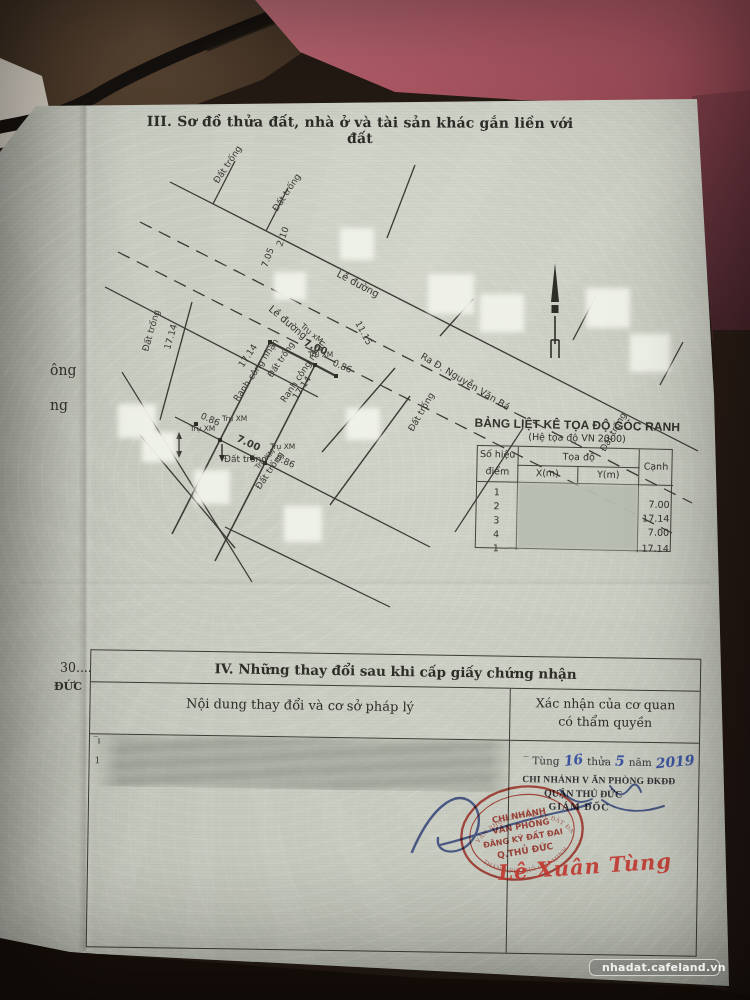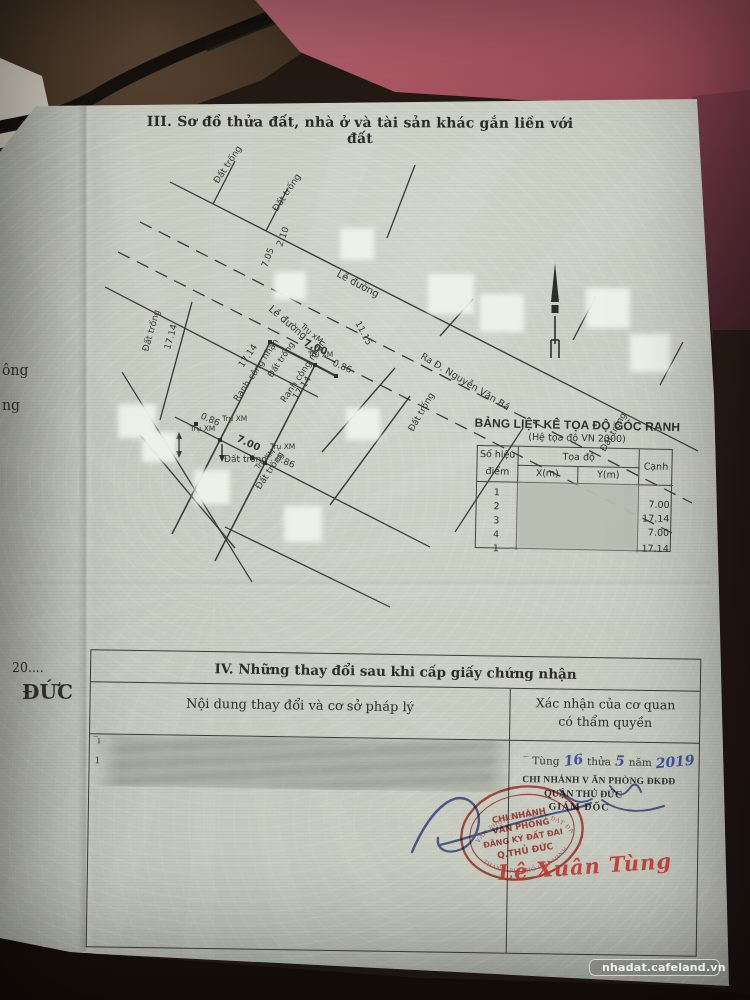--- a/index.html
+++ b/index.html
@@ -44,21 +44,21 @@
   #crease-v{left:78px;top:106px;width:16px;height:845px;
     background:linear-gradient(90deg,transparent,rgba(0,0,0,.13) 42%,rgba(255,255,255,.14) 62%,transparent);}
   #crease-h{left:20px;top:578px;width:690px;height:12px;opacity:.5;
     background:linear-gradient(180deg,transparent,rgba(0,0,0,.08) 45%,rgba(255,255,255,.10) 60%,transparent);}
   #vignette{left:0;top:0;width:750px;height:1000px;pointer-events:none;
     box-shadow:inset 0 0 120px rgba(0,0,0,.55);}
 
   
   #title3{left:145px;top:114px;width:430px;text-align:center;
     font-weight:700;font-size:14px;color:#2c2c28;letter-spacing:.2px;transform:rotate(.3deg);}
-  .frag{position:absolute;color:#33332e;font-family:"DejaVu Serif",serif;}
+  .frag{position:absolute;color:#33332e;font-family:"DejaVu Serif",serif;margin-left:48px;}
 
   
   #map-svg{left:0;top:0;width:750px;height:1000px;}
   .mlab{font-family:"DejaVu Sans",sans-serif;fill:#383833;}
 
   
   #coordtable{left:476px;top:418px;width:200px;height:140px;transform:rotate(1.2deg);
     color:#32322d;font-family:"DejaVu Sans",sans-serif;}
   .ct-title{position:absolute;left:-6px;top:0;width:212px;text-align:center;
     font-weight:700;font-size:12px;letter-spacing:.1px;font-family:"Liberation Sans",sans-serif;}
@@ -124,22 +124,22 @@
   <div class="abs" id="dark-right"></div>
 
   <div class="abs" id="paper"></div>
   <div class="abs" id="crease-v"></div>
   <div class="abs" id="crease-h"></div>
   <div class="abs" id="dark-bottom"></div>
 
   <div class="abs" id="frag-layer">
       <div class="frag" style="left: 2px; top: 362px; font-size: 14px; font-weight: 400;">ông</div>
       <div class="frag" style="left: 2px; top: 397px; font-size: 14px; font-weight: 400;">ng</div>
-      <div class="frag" style="left: 12px; top: 660px; font-size: 12.5px; font-weight: 400;">20....</div>
-      <div class="frag" style="left: 22px; top: 680px; font-size: 20px; font-weight: 700;">ĐỨC</div>
+      <div class="frag" style="left: 12px; top: 660px; font-size: 12.5px; font-weight: 400;">30....</div>
+      <div class="frag" style="left: 6px; top: 680px; font-size: 11px; font-weight: 700;">ĐỨC</div>
     </div>
 
   <div class="abs" id="title3">III. Sơ đồ thửa đất, nhà ở và tài sản khác gắn liền với đất</div>
 
   <svg class="abs" id="map-svg" viewBox="0 0 750 1000">
     <defs>
       <filter id="pblur" x="-40%" y="-40%" width="180%" height="180%">
         <feGaussianBlur stdDeviation="2.4"></feGaussianBlur>
       </filter>
     </defs>

